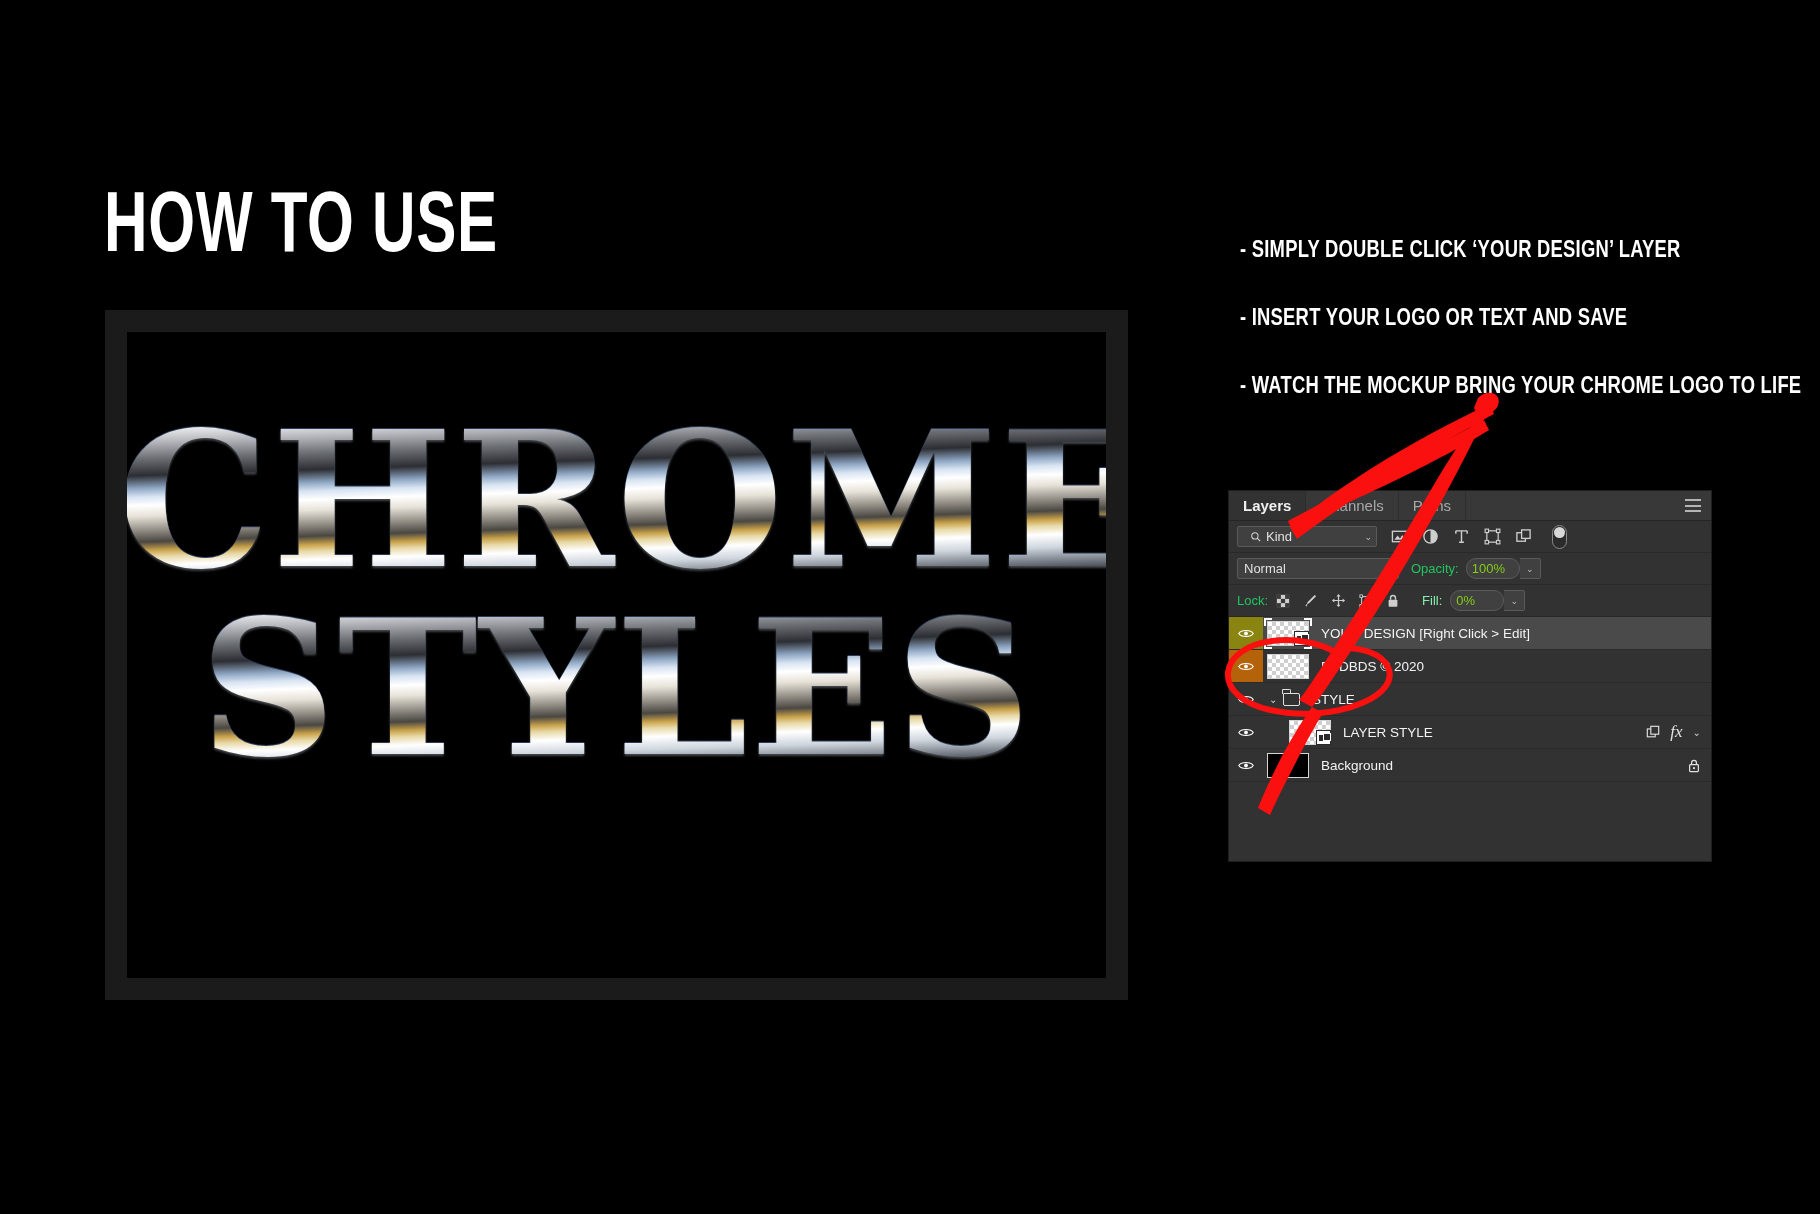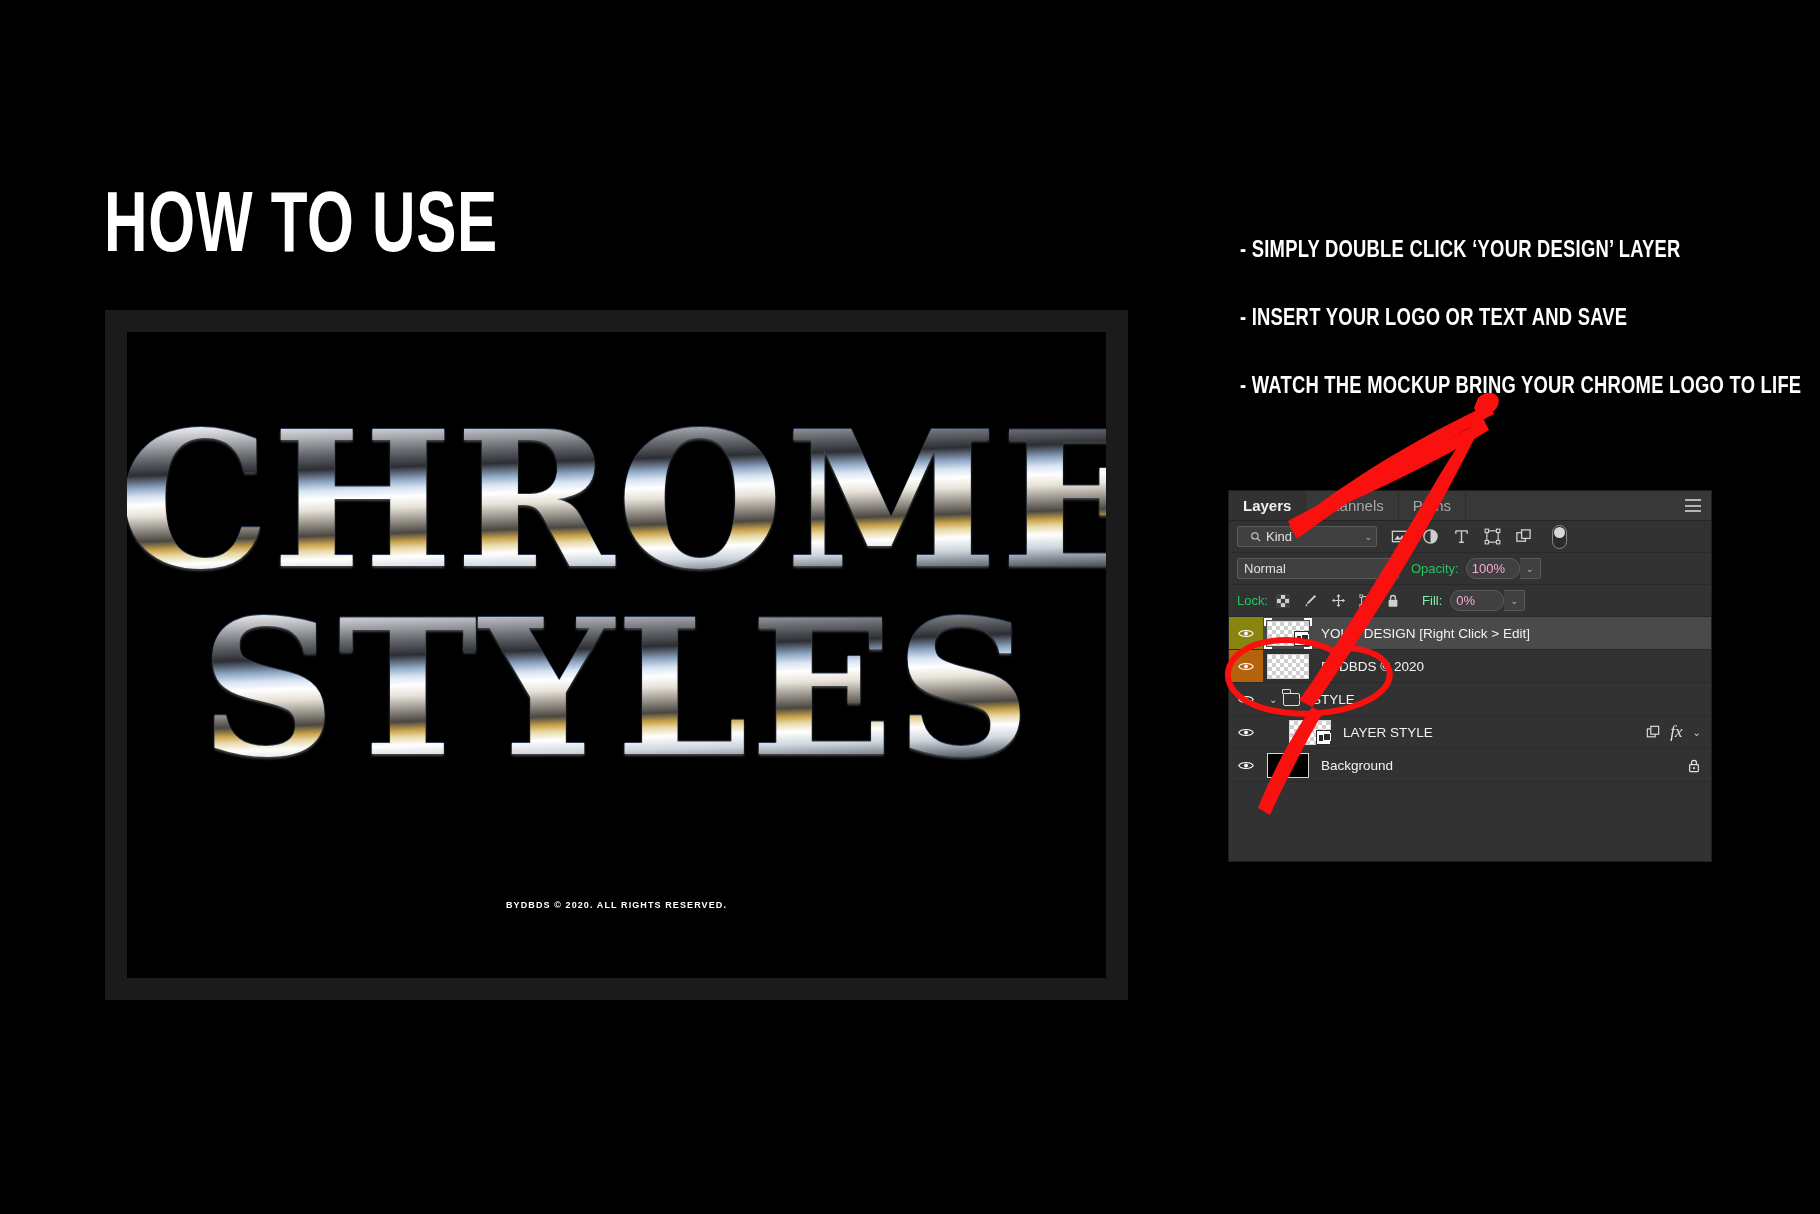--- a/index.html
+++ b/index.html
@@ -148,21 +148,21 @@
     height: 21px; background: #404040;
     border: 1px solid #5a5a5a; border-radius: 2px;
     padding: 0 4px 0 6px; color: #e0e0e0;
     font-size: 13px;
   }
   .ps-select .caret { margin-left: auto; padding-left: 8px; font-size: 9px; color: #bdbdbd; }
   .kind-select { width: 140px; padding-left: 12px; }
   .blend-select { width: 162px; }
   .ps-input {
     height: 21px; background: #404040; border: 1px solid #5a5a5a;
-    border-radius: 10px; color: #f9a8d4; font-size: 13px;
+    border-radius: 10px; color: #84cc16; font-size: 13px;
     display: flex; align-items: center; padding: 0 5px;
   }
   .ps-stepper {
     height: 21px; width: 21px; background: #404040; border: 1px solid #5a5a5a;
     border-left: none; border-radius: 0 2px 2px 0;
     display: flex; align-items: center; justify-content: center;
     font-size: 9px; color: #bdbdbd;
   }
   .filter-icons { display: flex; align-items: center; gap: 14px; margin-left: 14px; }
   .fic { width: 17px; height: 17px; color: #cfcfcf; display: block; }
@@ -253,21 +253,20 @@
 <div id="root">
 
   <div class="headline">HOW TO USE</div>
 
   <div class="artboard-frame">
     <div class="artboard-canvas">
       <div class="chrome-wrap">
         <div class="chrome-line l1">CHROME</div>
         <div class="chrome-line l2">STYLES</div>
       </div>
-      <div class="art-credit">BYDBDS © 2020. ALL RIGHTS RESERVED.</div>
     </div>
   </div>
 
   <div class="instructions">
     <div class="instr-line">- SIMPLY DOUBLE CLICK ‘YOUR DESIGN’ LAYER</div>
     <div class="instr-line">- INSERT YOUR LOGO OR TEXT AND SAVE</div>
     <div class="instr-line">- WATCH THE MOCKUP BRING YOUR CHROME LOGO TO LIFE</div>
   </div>
 
   <div class="ps-panel">

